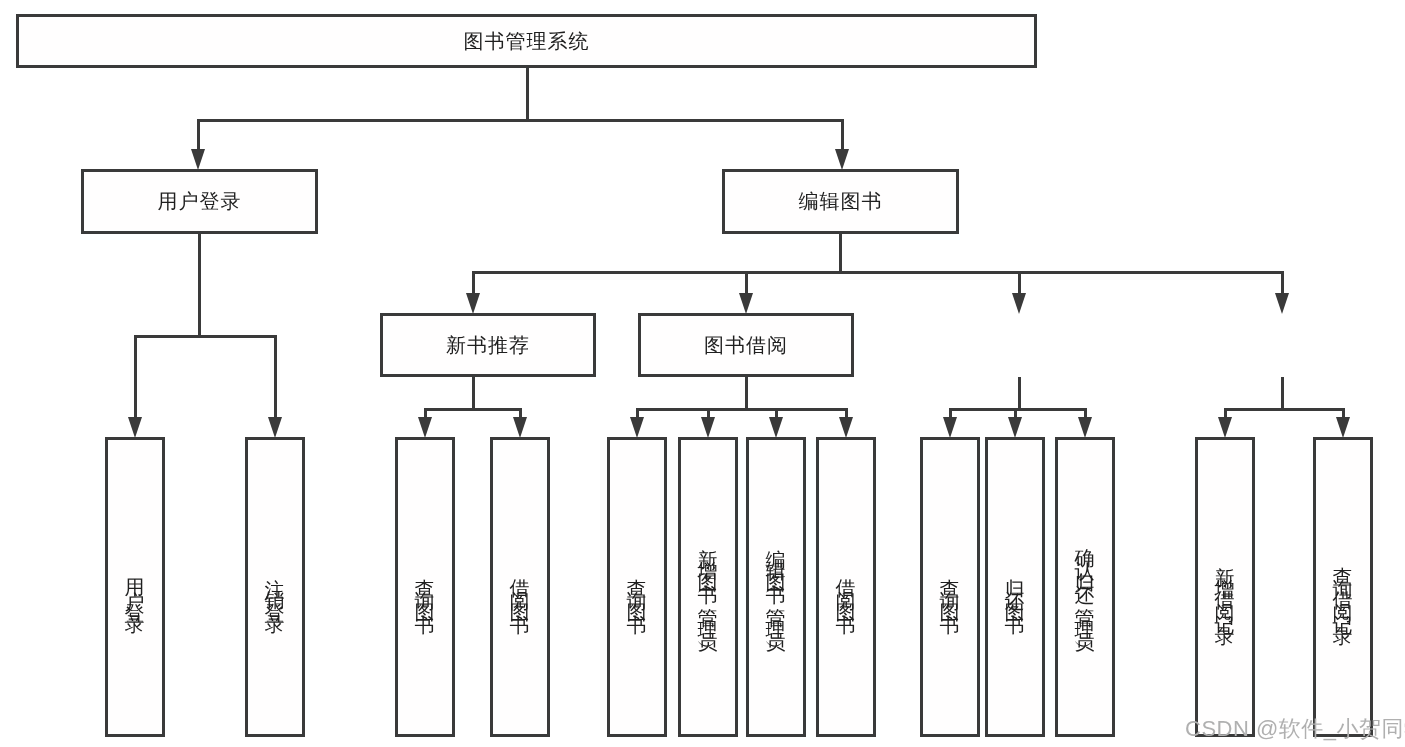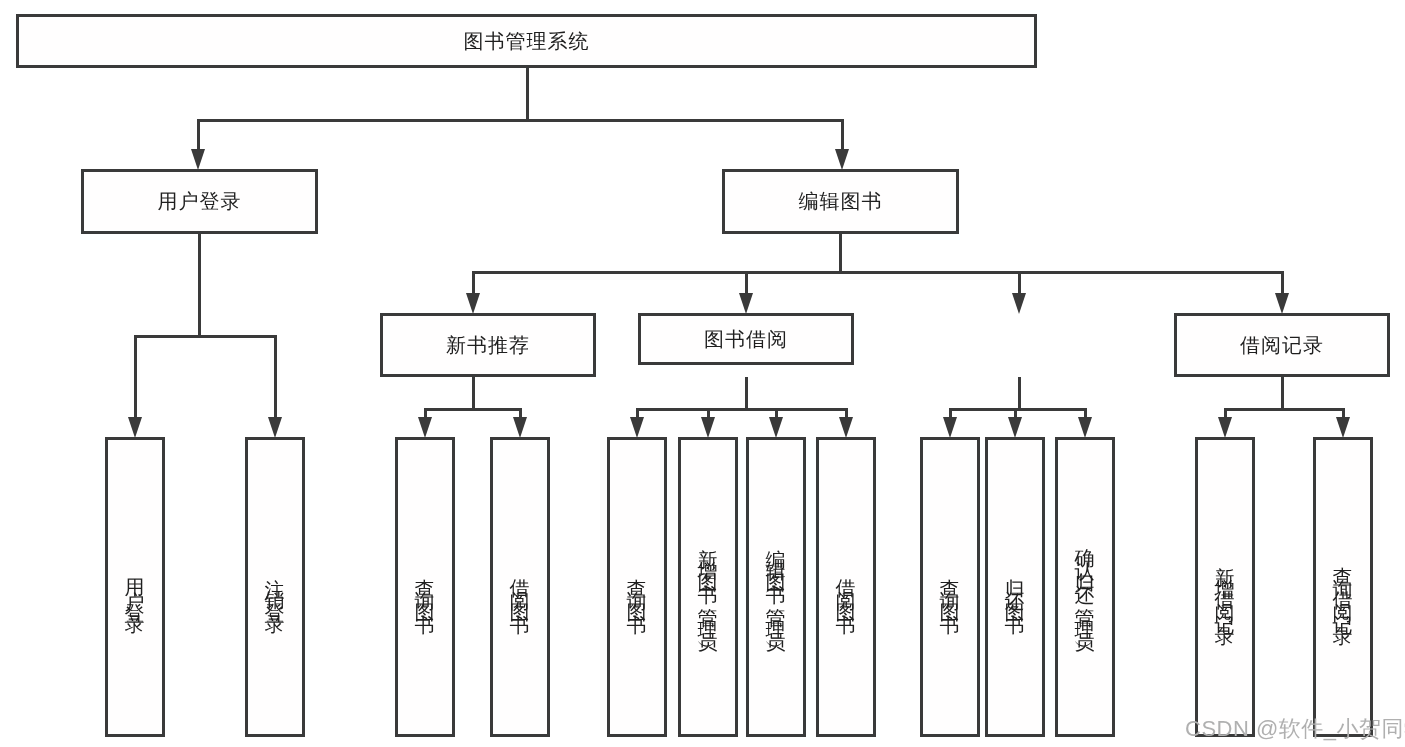--- a/index.html
+++ b/index.html
@@ -34,22 +34,21 @@
 <body>
 
 <div id="canvas">
 
   <div class="box" style="left:16px;top:14px;width:1021px;height:54px">图书管理系统</div>
 
   <div class="box" style="left:81px;top:169px;width:237px;height:65px">用户登录</div>
   <div class="box" style="left:722px;top:169px;width:237px;height:65px">编辑图书</div>
 
   <div class="box" style="left:380px;top:313px;width:216px;height:64px">新书推荐</div>
-  <div class="box" style="left:638px;top:313px;width:216px;height:52px">图书借阅</div>
-  <div class="box" style="left:1174px;top:313px;width:216px;height:64px">借阅记录</div>
+  <div class="box" style="left:638px;top:313px;width:216px;height:64px">图书借阅</div>
 
   <div class="box leaf" style="left:105px;top:437px;width:60px;height:300px">用户登录</div>
   <div class="box leaf" style="left:245px;top:437px;width:60px;height:300px">注销登录</div>
 
   <div class="box leaf" style="left:395px;top:437px;width:60px;height:300px">查询图书</div>
   <div class="box leaf" style="left:490px;top:437px;width:60px;height:300px">借阅图书</div>
 
   <div class="box leaf" style="left:607px;top:437px;width:60px;height:300px">查询图书</div>
   <div class="box leaf" style="left:678px;top:437px;width:60px;height:300px">新增图书（管理员）</div>
   <div class="box leaf" style="left:746px;top:437px;width:60px;height:300px">编辑图书（管理员）</div>

